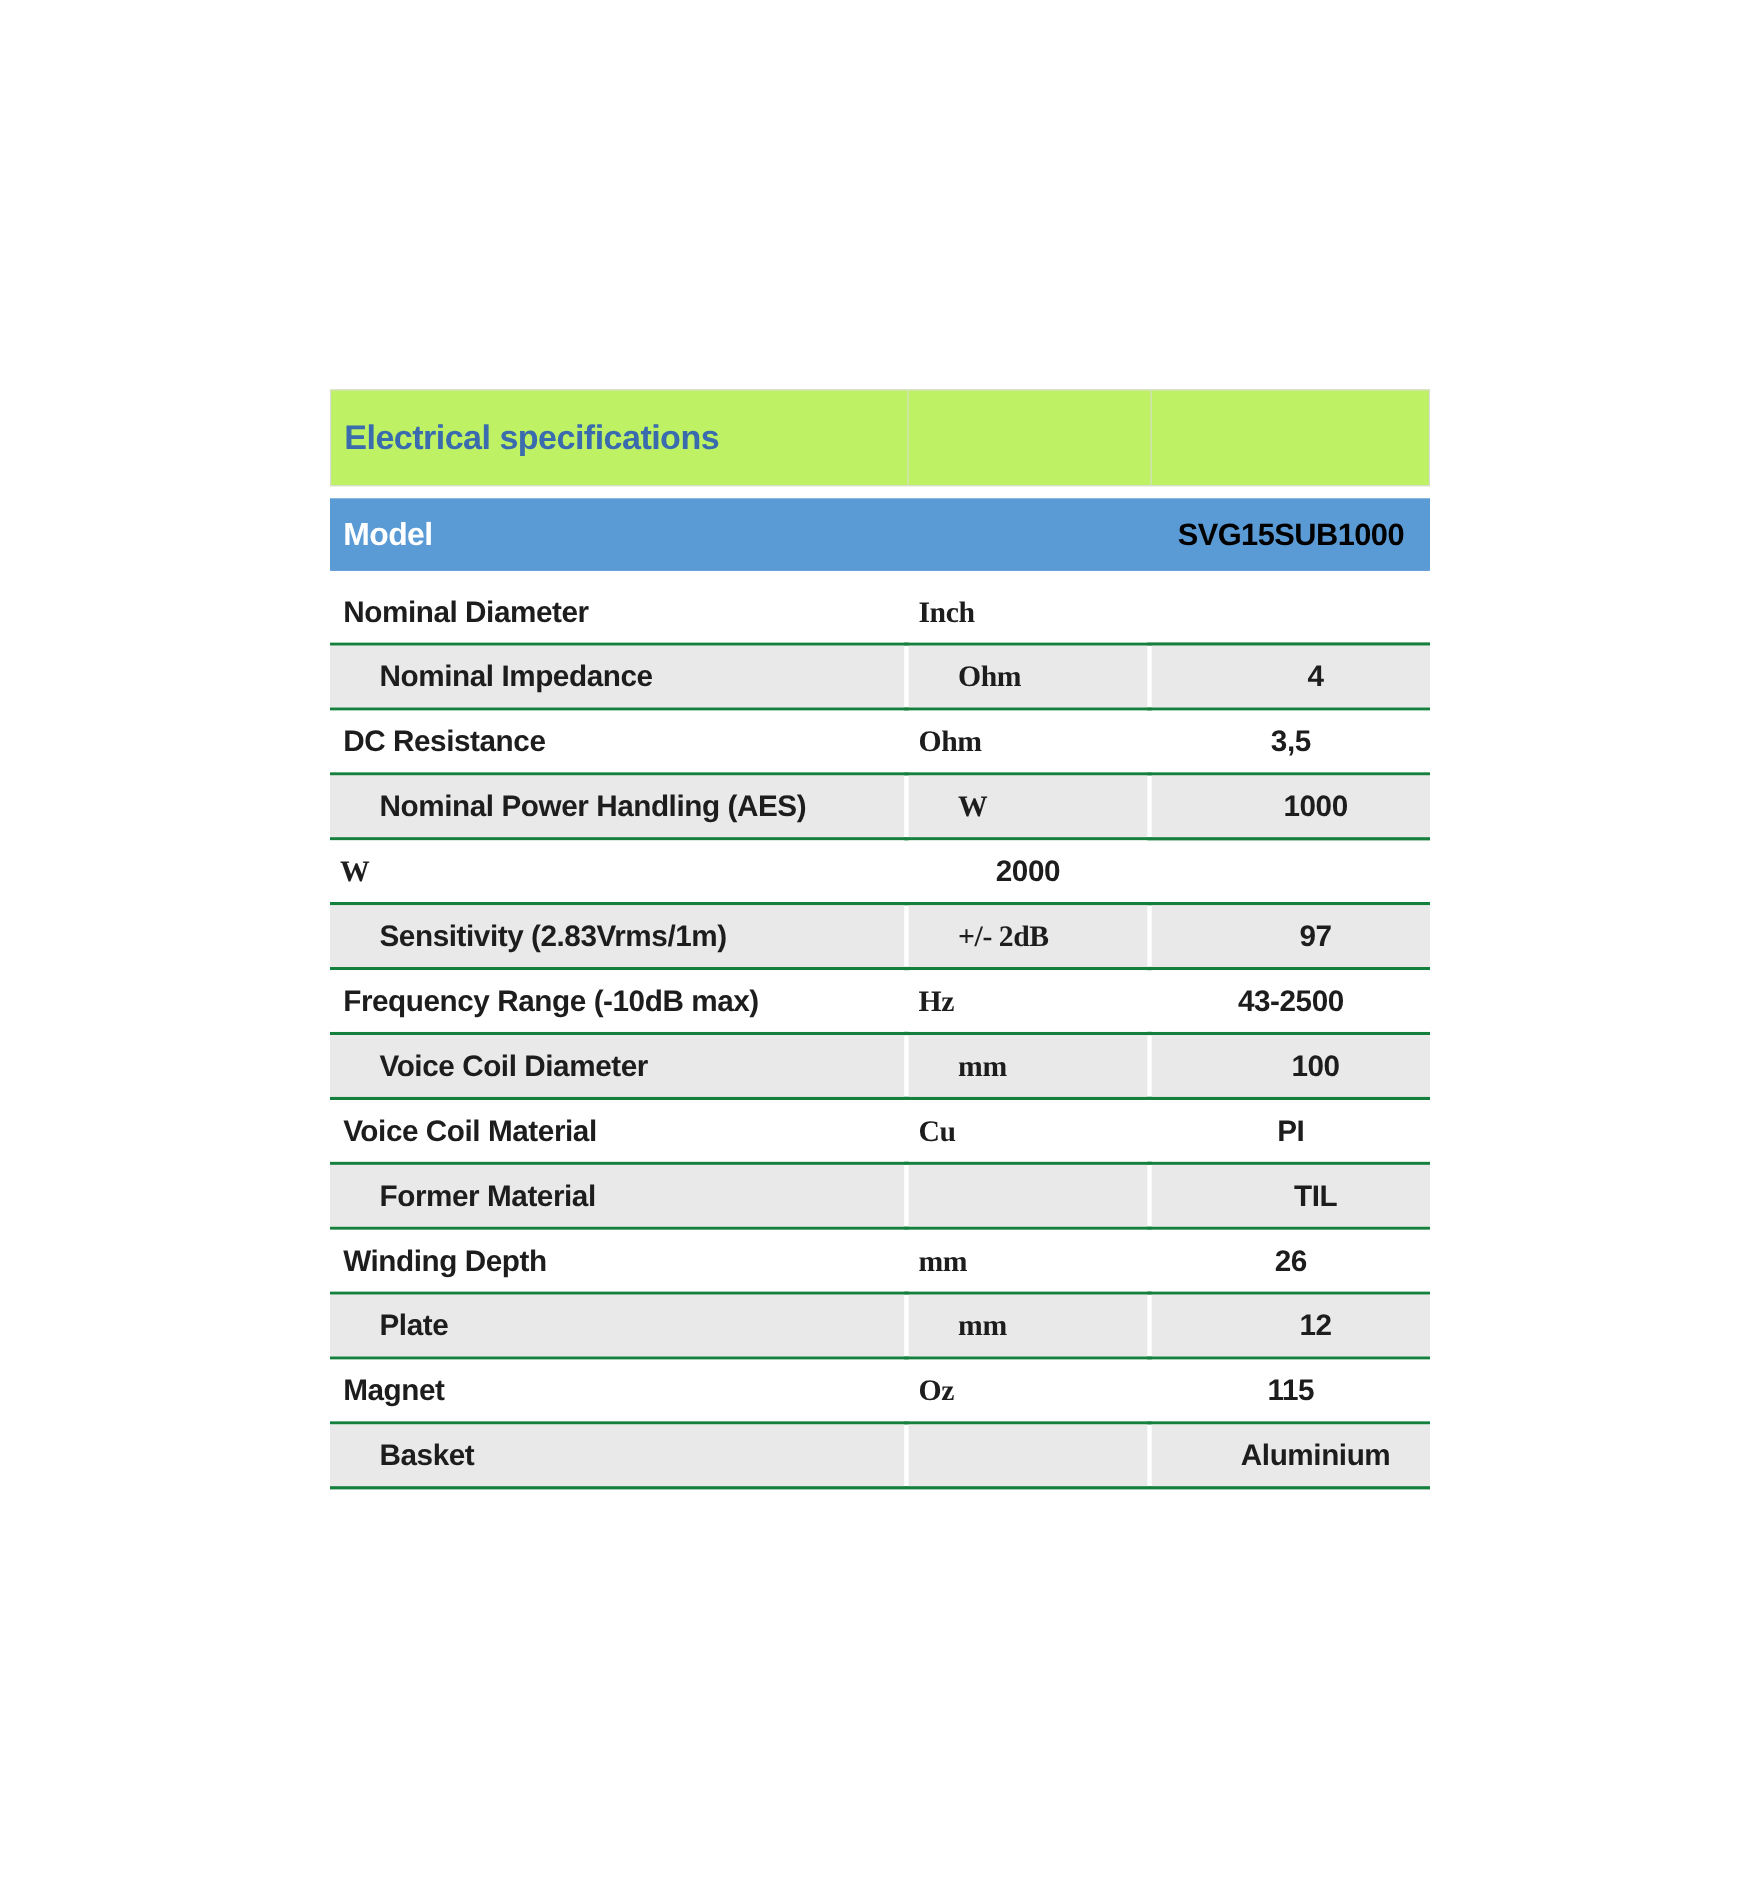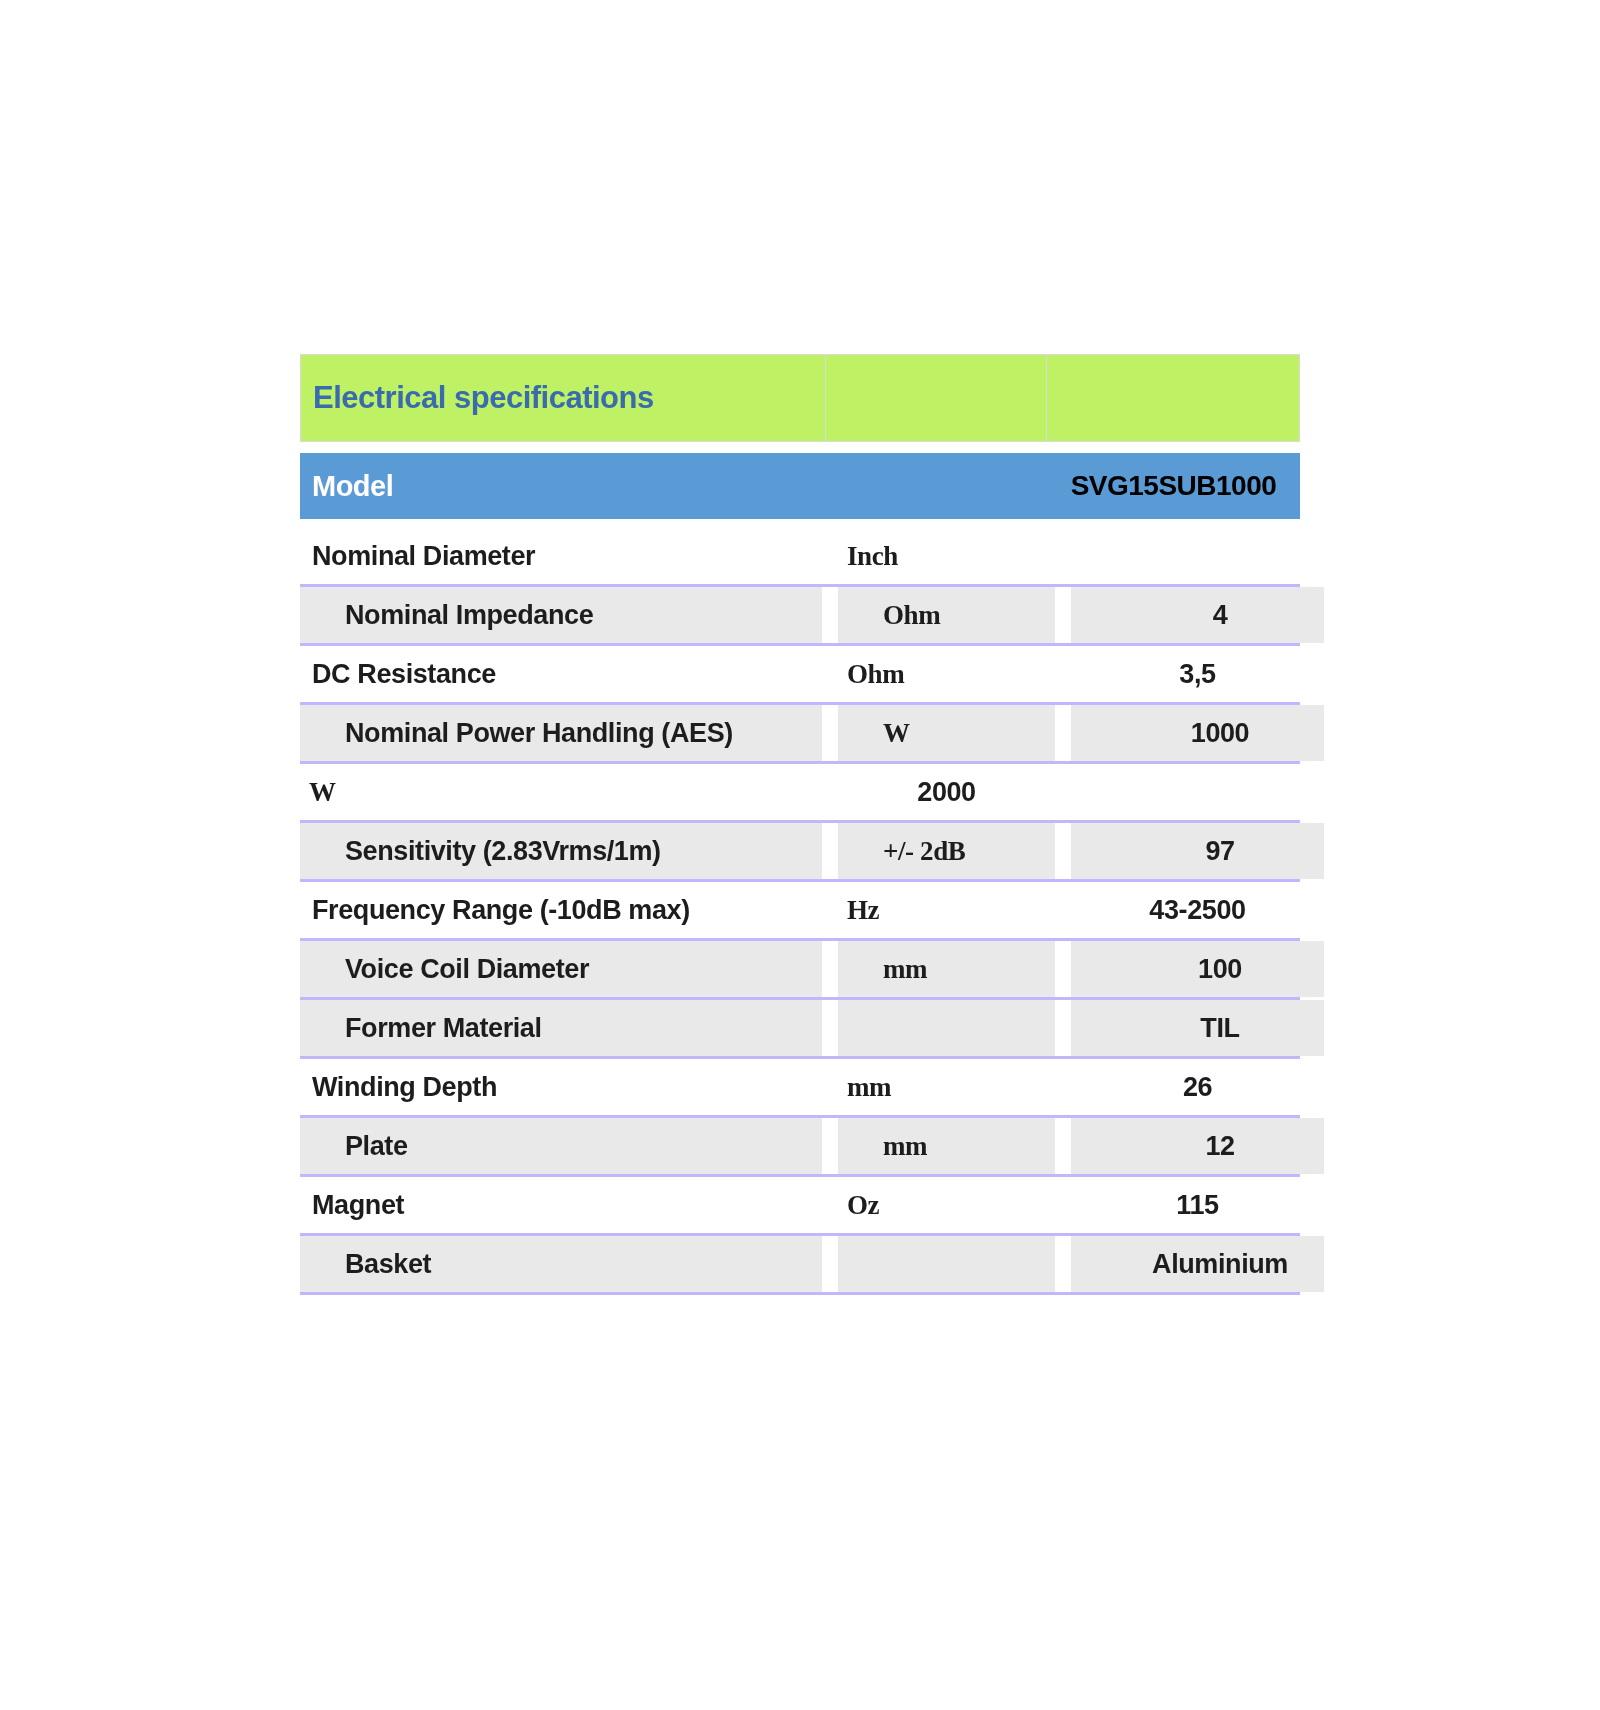--- a/index.html
+++ b/index.html
@@ -61,23 +61,23 @@
     color: #000000;
     font-size: 28px;
     font-weight: bold;
     letter-spacing: -0.5px;
   }
   
   .rows {}
   .row {
     display: grid;
     grid-template-columns: 522px 217px 253px;
-    column-gap: 16px;
+    column-gap: 4px;
     height: 56px;
-    border-bottom: 3px solid #c4b5fd;
+    border-bottom: 3px solid #15803d;
   }
   .row .cell {
     display: flex;
     align-items: center;
     font-size: 27px;
     font-weight: 600;
     letter-spacing: -0.4px;
     color: #1d1d1d;
     box-sizing: border-box;
   }
@@ -149,20 +149,25 @@
     <div class="cell c-unit">Hz</div>
     <div class="cell c-value">43-2500</div>
   </div>
 
   <div class="row gray">
     <div class="cell c-label">Voice Coil Diameter</div>
     <div class="cell c-unit">mm</div>
     <div class="cell c-value">100</div>
   </div>
 
+  <div class="row white">
+    <div class="cell c-label">Voice Coil Material</div>
+    <div class="cell c-unit">Cu</div>
+    <div class="cell c-value">PI</div>
+  </div>
 
   <div class="row gray">
     <div class="cell c-label">Former Material</div>
     <div class="cell c-unit"></div>
     <div class="cell c-value">TIL</div>
   </div>
 
   <div class="row white">
     <div class="cell c-label">Winding Depth</div>
     <div class="cell c-unit">mm</div>

